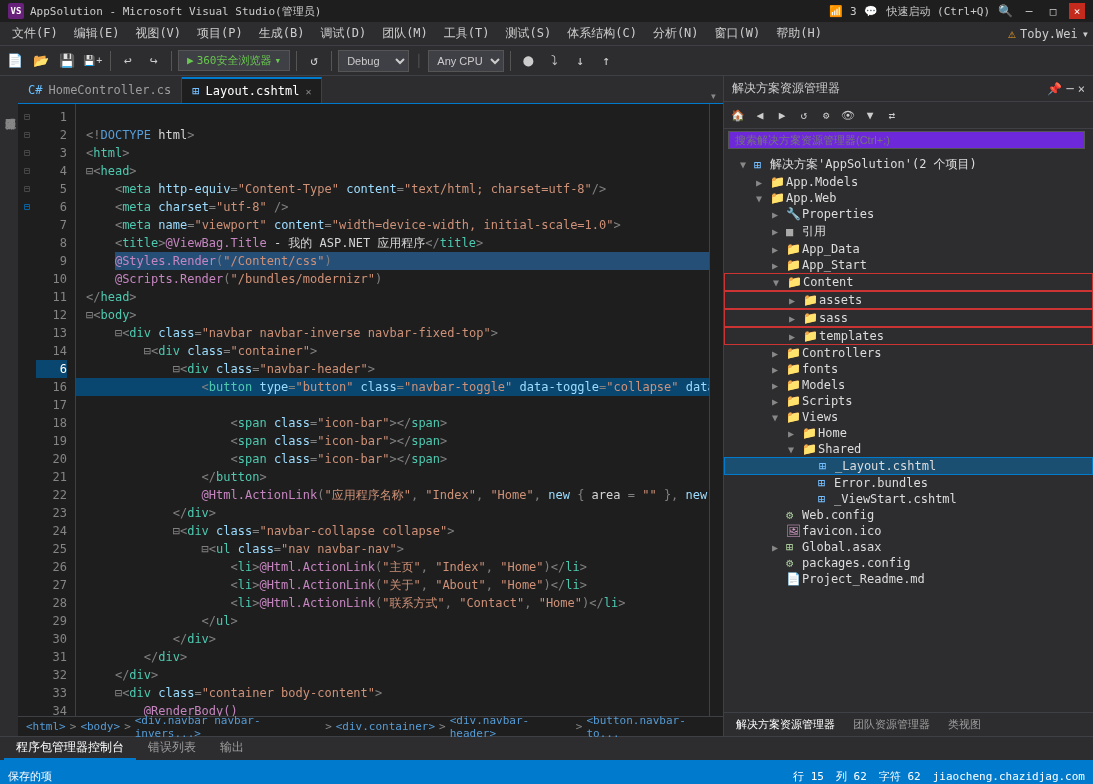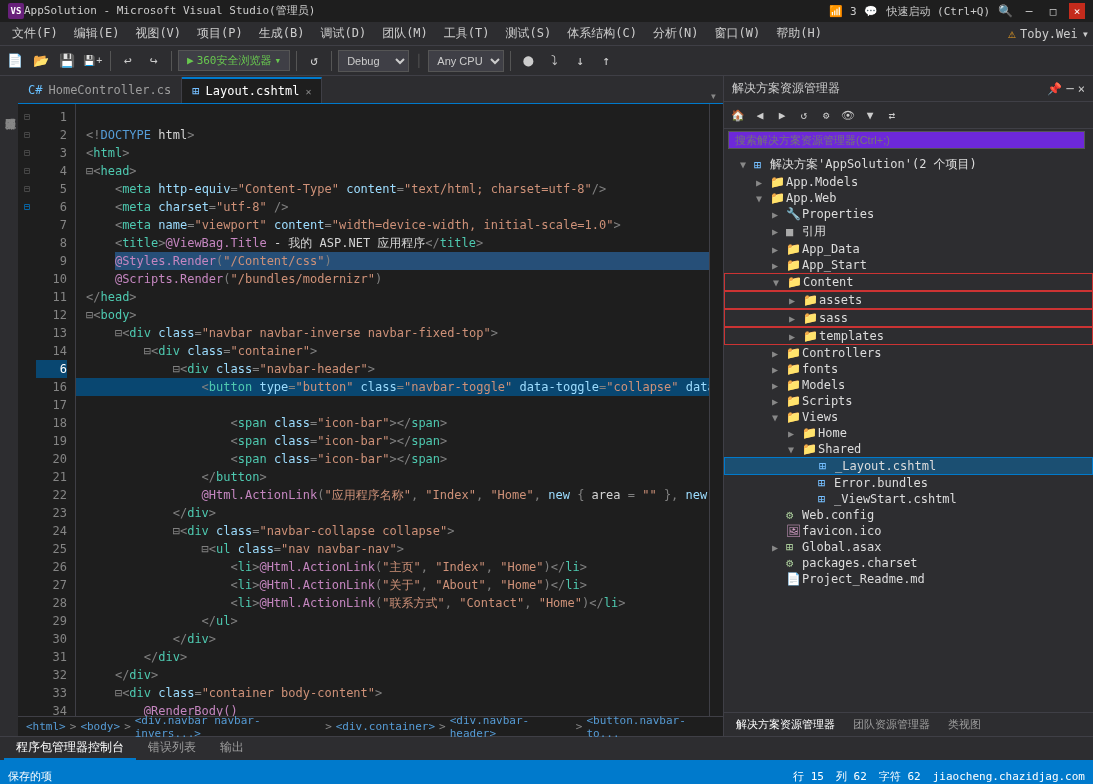--- a/index.html
+++ b/index.html
@@ -1,20 +1,20 @@
 <!DOCTYPE html>
 <html><head>
   <meta charset="utf-8">
   <style>
     * { box-sizing: border-box; margin: 0; padding: 0; }
     body { font-family: 'Consolas', 'Microsoft YaHei', monospace; font-size: 12px; background: #2d2d30; color: #dcdcdc; overflow: hidden; width: 1093px; height: 784px; }
 
     
     #title-bar { background: #1e1e1e; height: 22px; display: flex; align-items: center; padding: 0 8px; justify-content: space-between; }
-    #title-bar .title-left { display: flex; font-size: 11px; color: #ccc; }
+    #title-bar .title-left { display: flex; align-items: center; gap: 6px; font-size: 11px; color: #ccc; }
     #title-bar .title-left .vs-icon { width: 16px; height: 16px; background: #68217a; border-radius: 2px; display: flex; align-items: center; justify-content: center; font-size: 9px; color: white; font-weight: bold; }
     #title-bar .title-right { display: flex; align-items: center; gap: 8px; }
     #title-bar .win-btn { width: 16px; height: 16px; display: flex; align-items: center; justify-content: center; font-size: 11px; color: #ccc; cursor: pointer; }
 
     
     #menu-bar { background: #2d2d30; height: 24px; display: flex; align-items: center; padding: 0 4px; border-bottom: 1px solid #3f3f46; }
     #menu-bar .menu-item { padding: 2px 8px; font-size: 12px; color: #ccc; cursor: pointer; white-space: nowrap; }
     #menu-bar .user-info { margin-left: auto; display: flex; align-items: center; gap: 4px; color: #ccc; font-size: 12px; }
     #menu-bar .warning-icon { color: #f5a623; font-size: 13px; }
 
@@ -554,21 +554,21 @@
         <span class="tree-icon" style="color:#a8c999;">⊞</span>
         <span class="tree-label">Global.asax</span>
       </div>
 
       <div class="tree-item">
         <span class="tree-indent"></span>
         <span class="tree-indent"></span>
         <span class="tree-indent"></span>
         <span class="tree-arrow"></span>
         <span class="tree-icon config-icon">⚙</span>
-        <span class="tree-label">packages.charset</span>
+        <span class="tree-label">packages.config</span>
       </div>
 
       <div class="tree-item">
         <span class="tree-indent"></span>
         <span class="tree-indent"></span>
         <span class="tree-indent"></span>
         <span class="tree-arrow"></span>
         <span class="tree-icon" style="color:#75bfff;">📄</span>
         <span class="tree-label">Project_Readme.md</span>
       </div>

